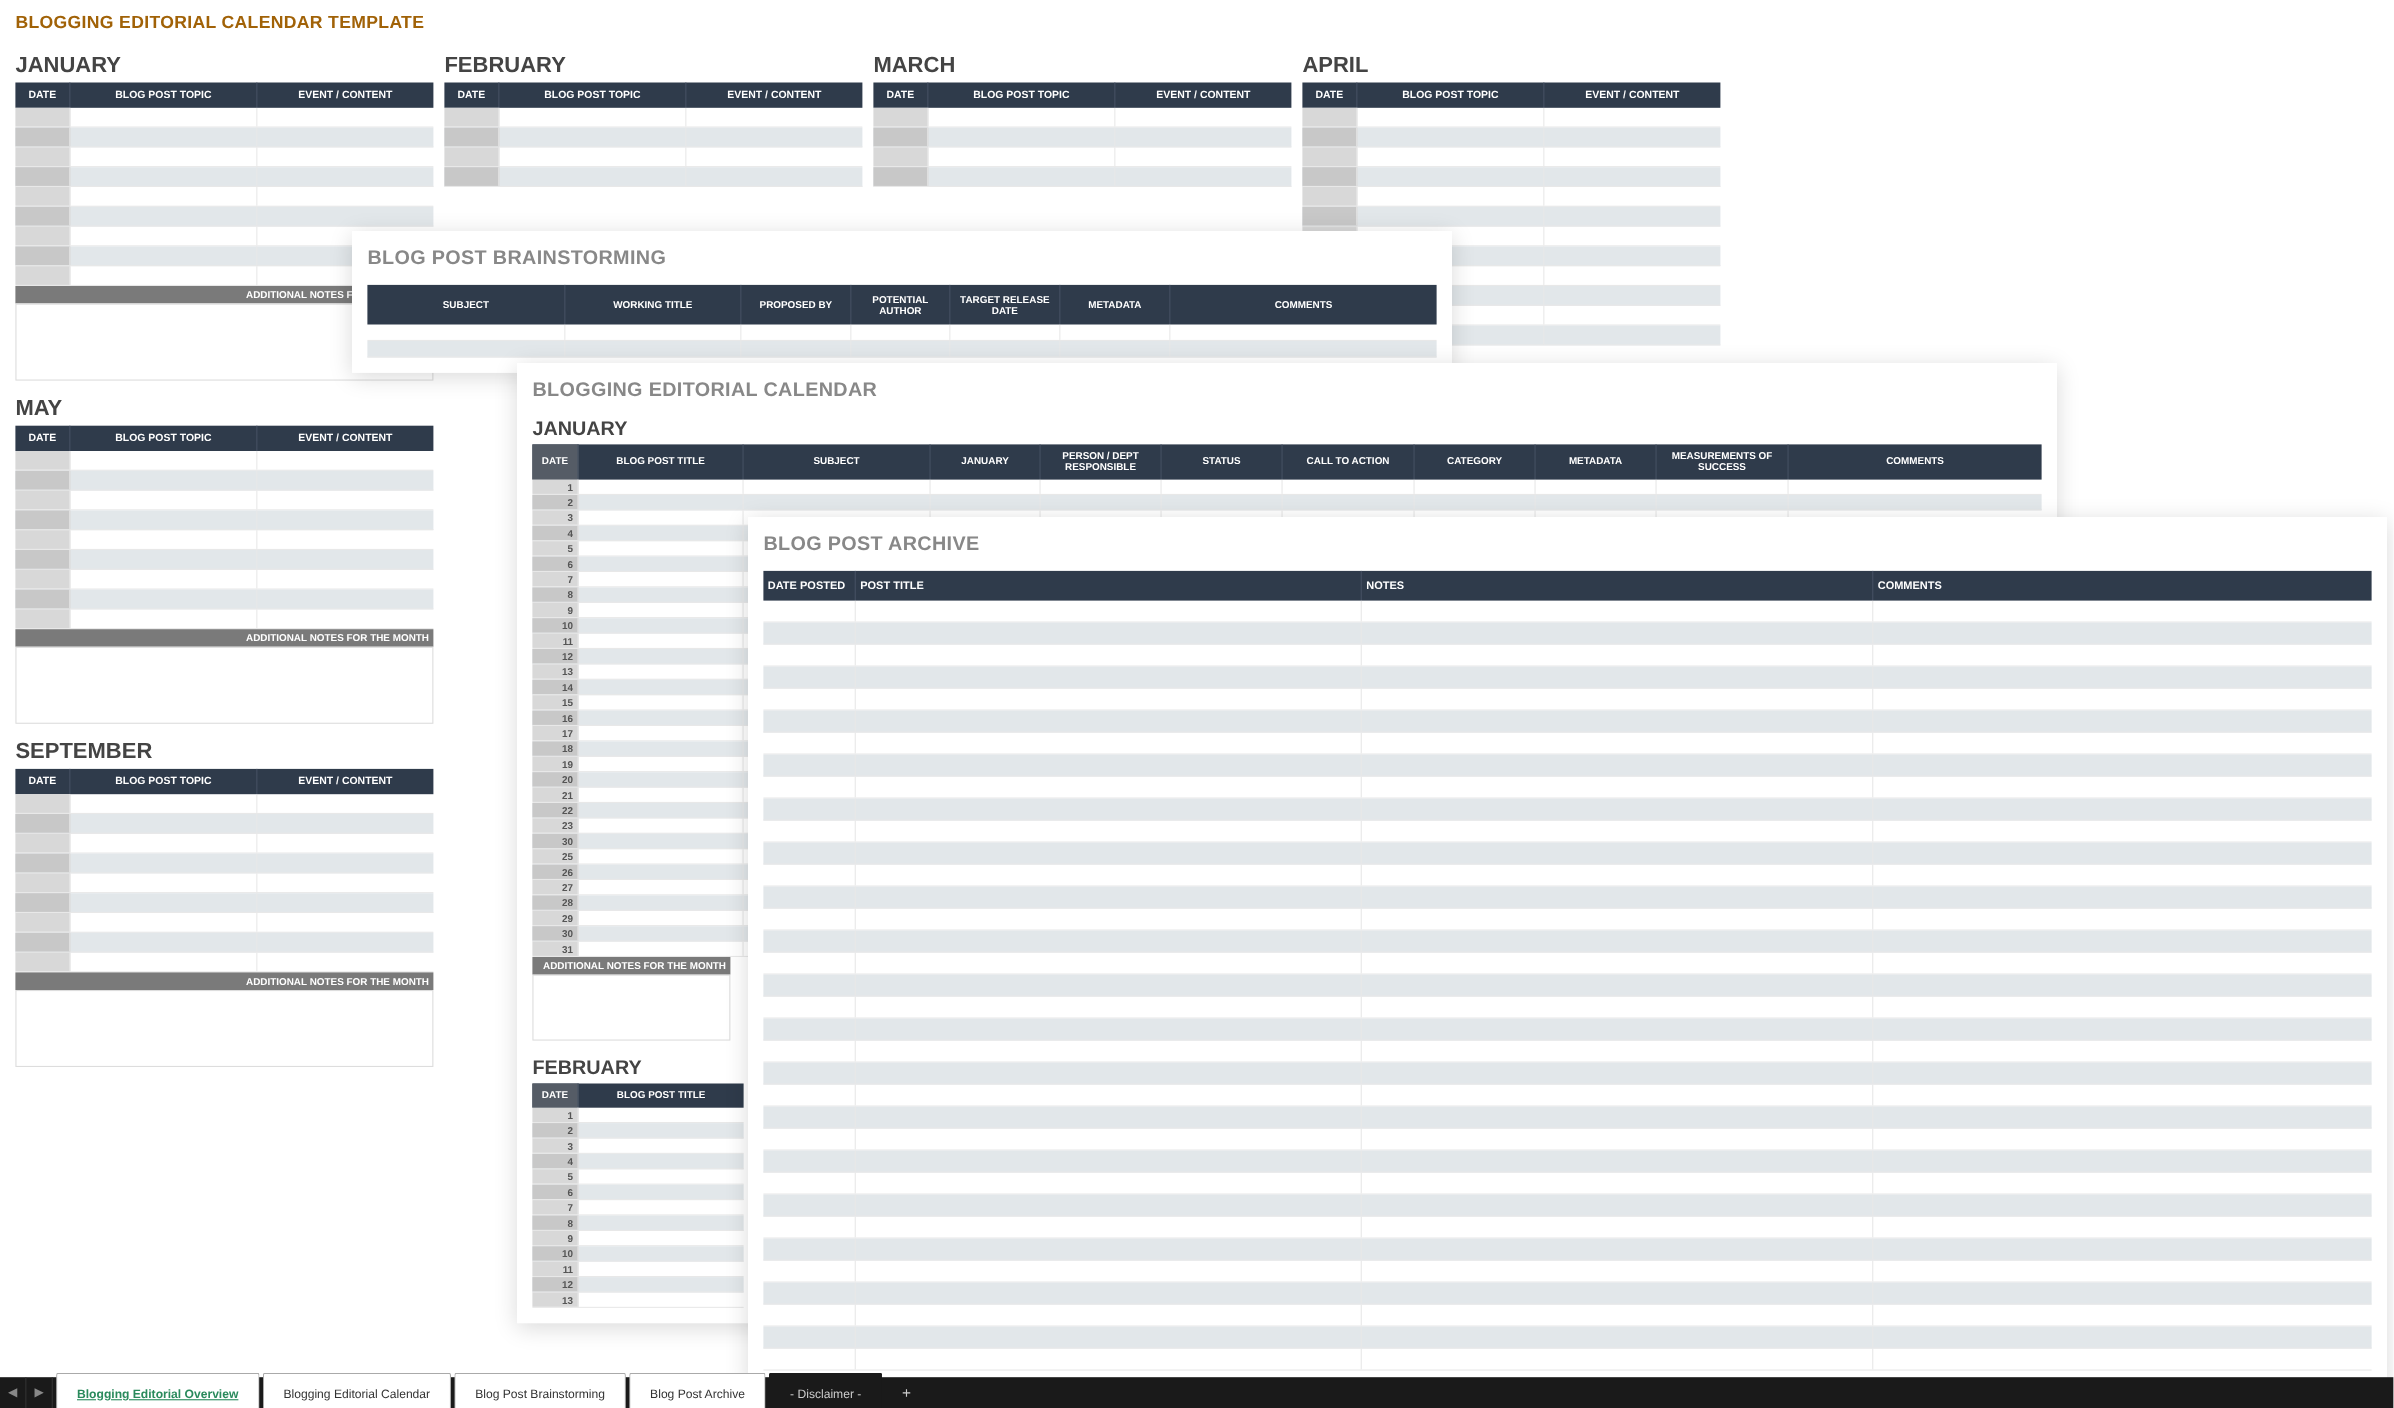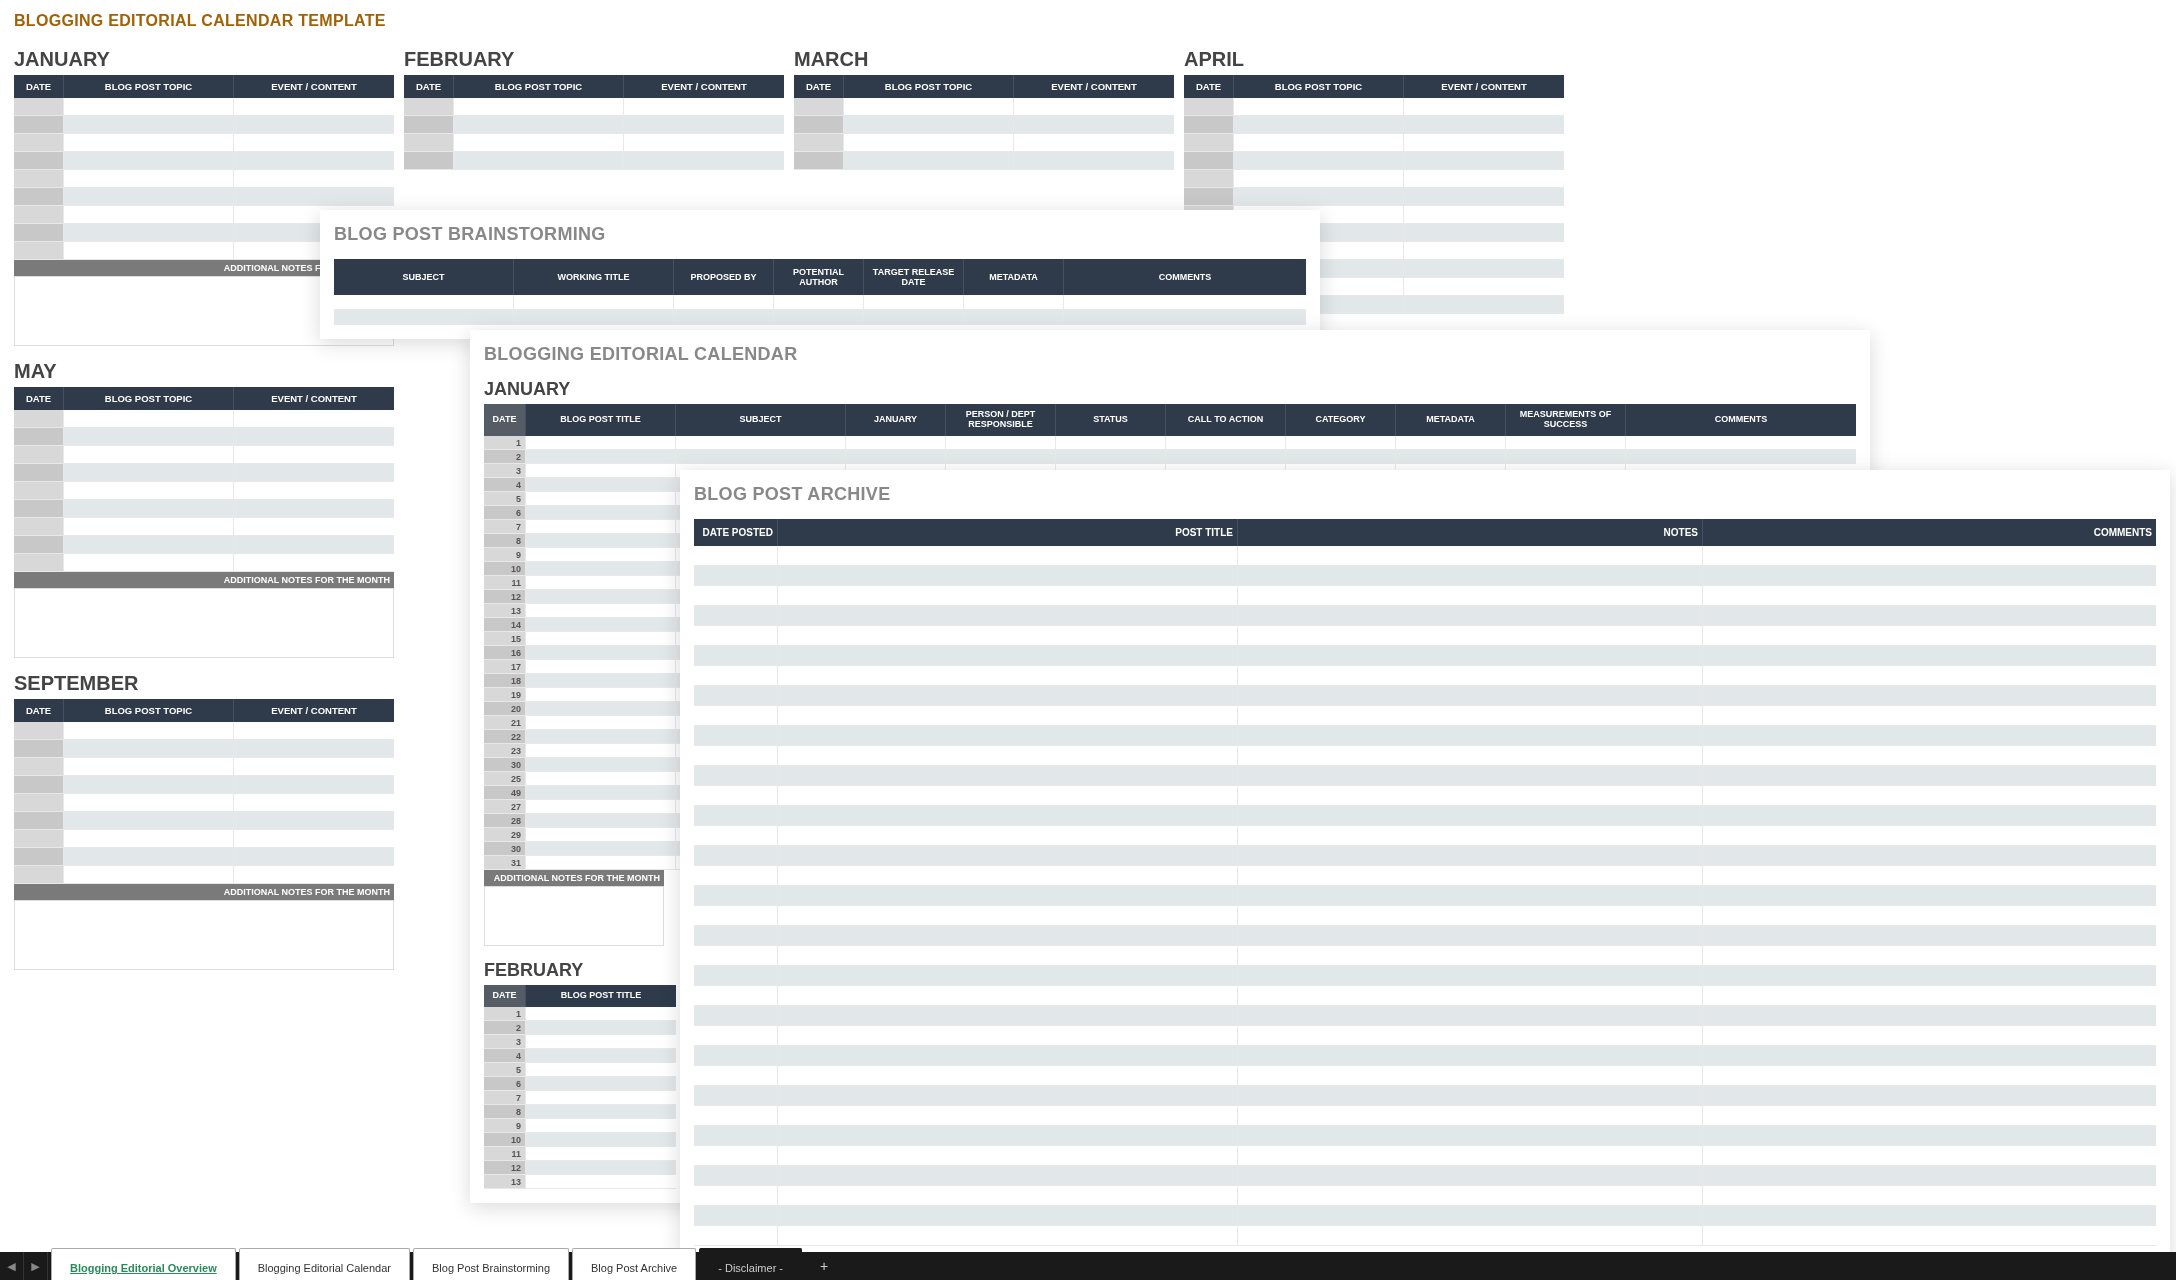--- a/index.html
+++ b/index.html
@@ -65,21 +65,21 @@
 .cal-rows .r.even{background:#e2e7ea}
 .cal-rows .r > div{border-right:1px solid #e8e8e8}
 .cal-rows .r > div:last-child{border-right:none}
 .cal-rows .cd{width:42px;text-align:right;padding-right:4px;background:#d8d8d8;line-height:14px}
 .cal-rows .r.even .cd{background:#c8c8c8}
 .cal-notes{background:#7a7a7a;color:#fff;font-size:9px;font-weight:700;padding:3px 4px;text-align:right;width:180px}
 
 
 .layer4 { top:470px; left:680px; width:1490px; padding:14px; }
 .arc-head { display:flex; background:#2f3b4b; color:#fff; font-size:10px; font-weight:700; }
-.arc-head > div { text-align:right; padding:8px 4px; border-right:1px solid #455063; }
+.arc-head > div { text-align:left; padding:8px 4px; border-right:1px solid #455063; }
 .arc-head > div:last-child{border-right:none}
 .ac-dp{width:84px}.ac-pt{width:460px}.ac-lk{width:465px}.ac-cm{flex:1}
 .arc-rows .r{display:flex;height:20px;border-bottom:1px solid #e8e8e8}
 .arc-rows .r.even{background:#e2e7ea}
 .arc-rows .r > div{border-right:1px solid #e8e8e8}
 .arc-rows .r > div:last-child{border-right:none}
 
 
 .tabbar{position:absolute;left:0;bottom:0;width:100%;height:28px;background:#1a1a1a;display:flex;align-items:center;font-size:11px;color:#ccc}
 .tab-arrow{width:24px;text-align:center;border-right:1px solid #333;height:100%;line-height:28px;cursor:pointer;color:#888}
@@ -777,21 +777,21 @@
         <div class="ch-auth"></div>
         <div class="ch-resp"></div>
         <div class="ch-stat"></div>
         <div class="ch-cta"></div>
         <div class="ch-cat"></div>
         <div class="ch-meta"></div>
         <div class="ch-meas"></div>
         <div class="ch-comm"></div>
       </div>
       <div class="r even">
-        <div class="cd">49</div>
+        <div class="cd">26</div>
         <div class="ch-title"></div>
         <div class="ch-subj"></div>
         <div class="ch-auth"></div>
         <div class="ch-resp"></div>
         <div class="ch-stat"></div>
         <div class="ch-cta"></div>
         <div class="ch-cat"></div>
         <div class="ch-meta"></div>
         <div class="ch-meas"></div>
         <div class="ch-comm"></div>

